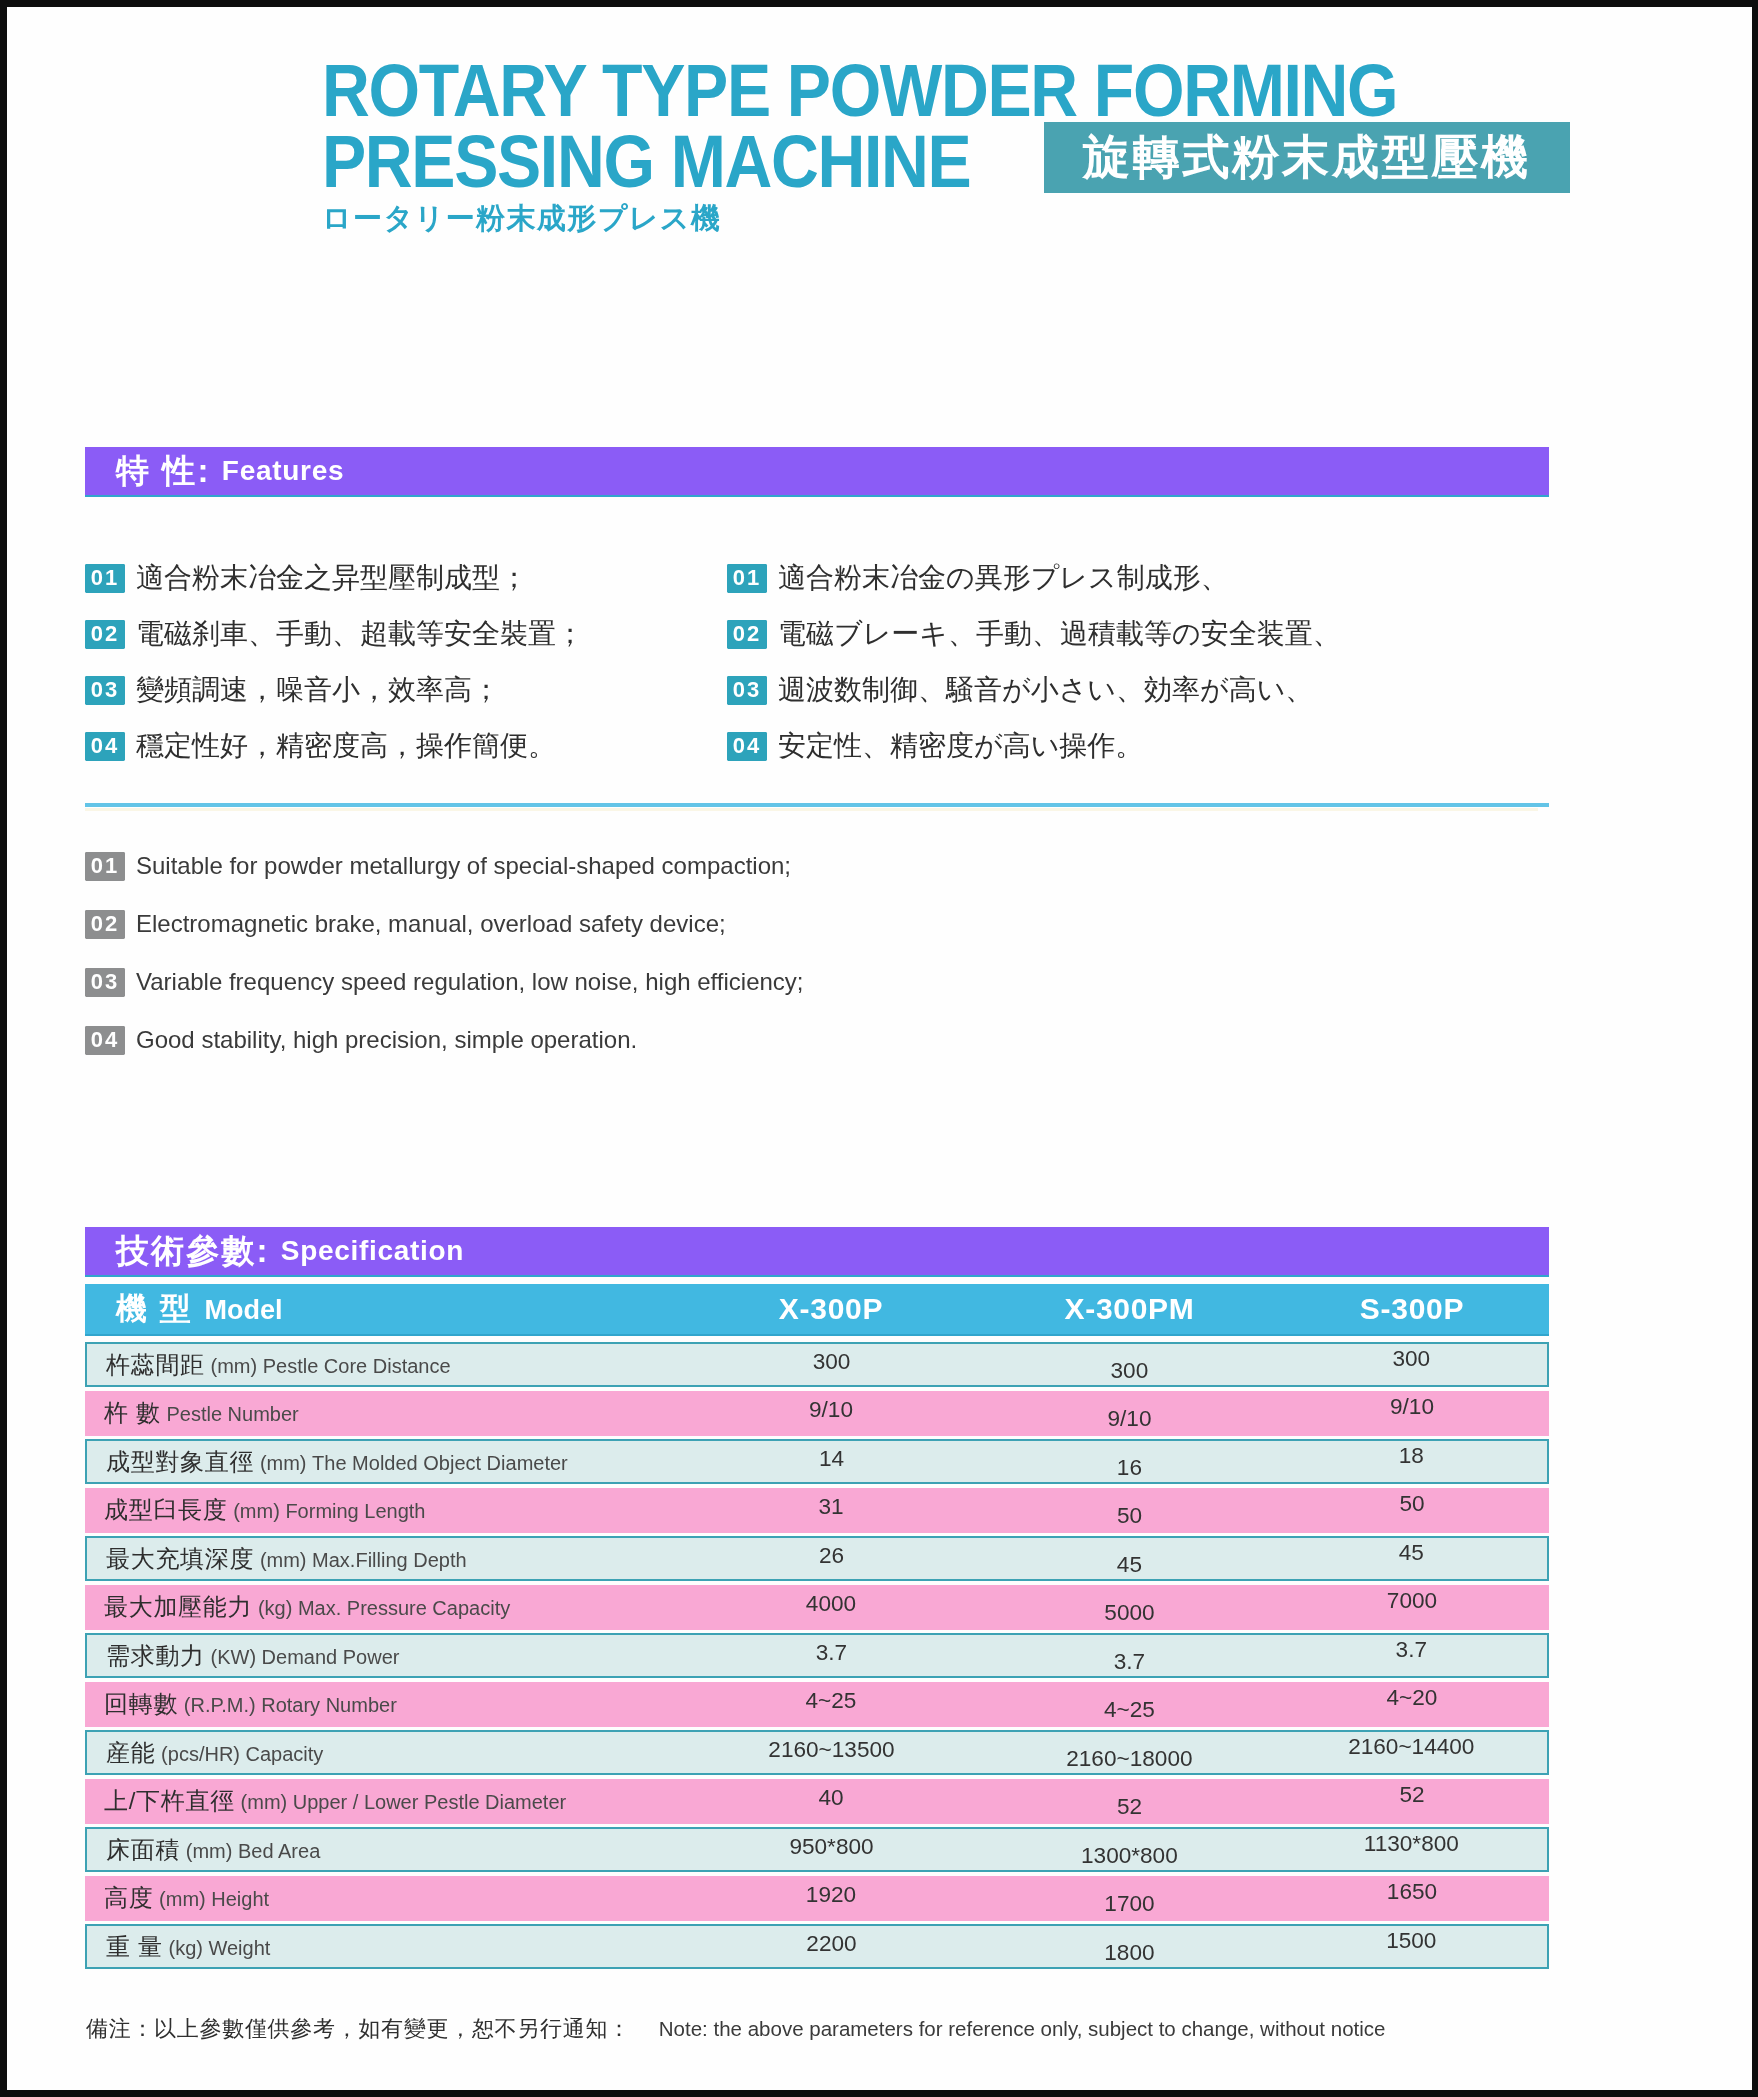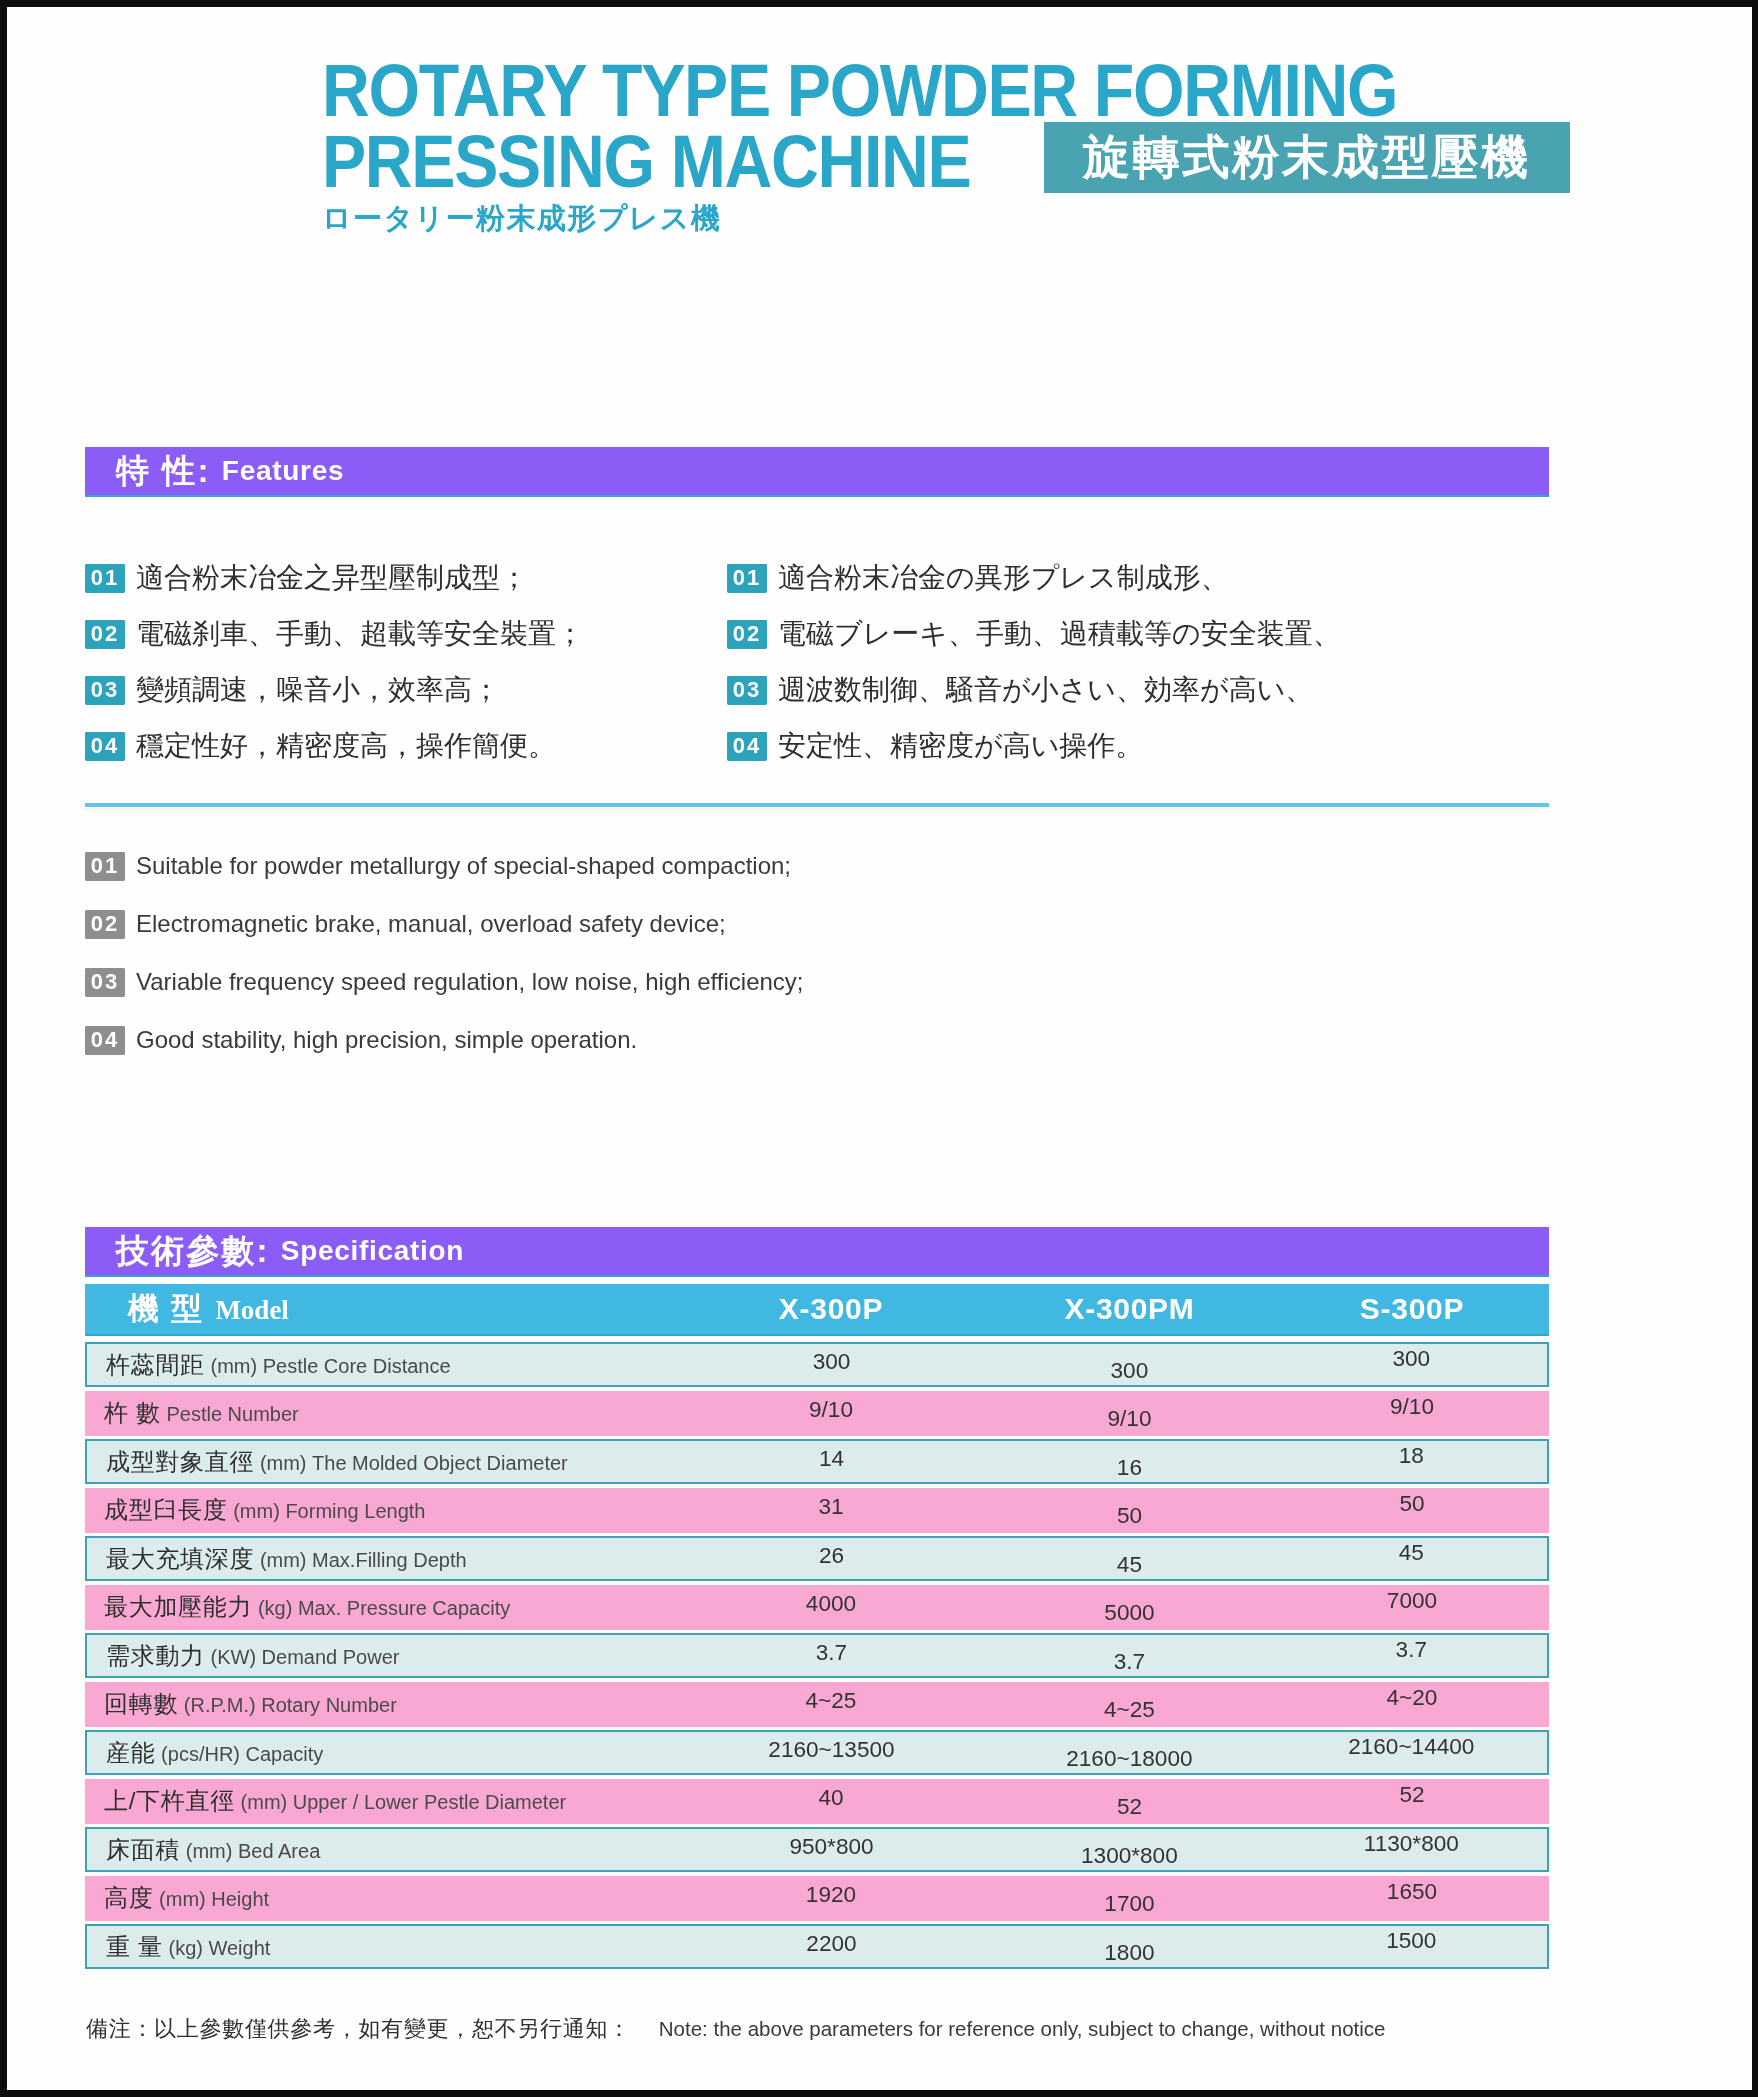--- a/index.html
+++ b/index.html
@@ -55,21 +55,21 @@
   .feat-col-en { position:absolute; left:78px; top:830px; width:1464px; }
   .feat-col-en .feat-item { height:58px; }
   .feat-col-en .feat-text { font-size:24px; color:#3a3a3a; }
 
   
   .model-bar {
     position:absolute; left:78px; top:1277px; width:1464px; height:52px;
     background:#41b8e1; border-bottom:2.1px solid #31a5cd;
     display:flex; align-items:center; color:#fff;
   }
-  .model-label { width:594px; padding-left:43px; white-space:nowrap;font-family:Liberation Serif, serif; }
+  .model-label { width:594px; padding-left:31px; white-space:nowrap; }
   .model-label .b-cjk { font-weight:700; font-size:31px; letter-spacing:2.1px; }
   .model-label .b-en  { font-weight:700; font-size:27px; margin-left:8.5px; }
   .model-name { font-weight:700; font-size:30px; text-align:center; letter-spacing:0.7px; }
   .w1 { width:304px; } .w2 { width:293px; } .w3 { width:272px; }
 
   .spec-table { position:absolute; left:78px; top:1335px; width:1464px; }
   .trow { height:45px; margin-bottom:3.5px; display:flex; align-items:center; background:#f9a8d4; }
   .trow.tinted { background:#dcecec; border:2.1px solid #3da2b4; }
   .tlabel { width:594px; padding-left:19px; white-space:nowrap; overflow:hidden; }
   .lc { font-size:24px; color:#2e2e2e; letter-spacing:0.7px; }

